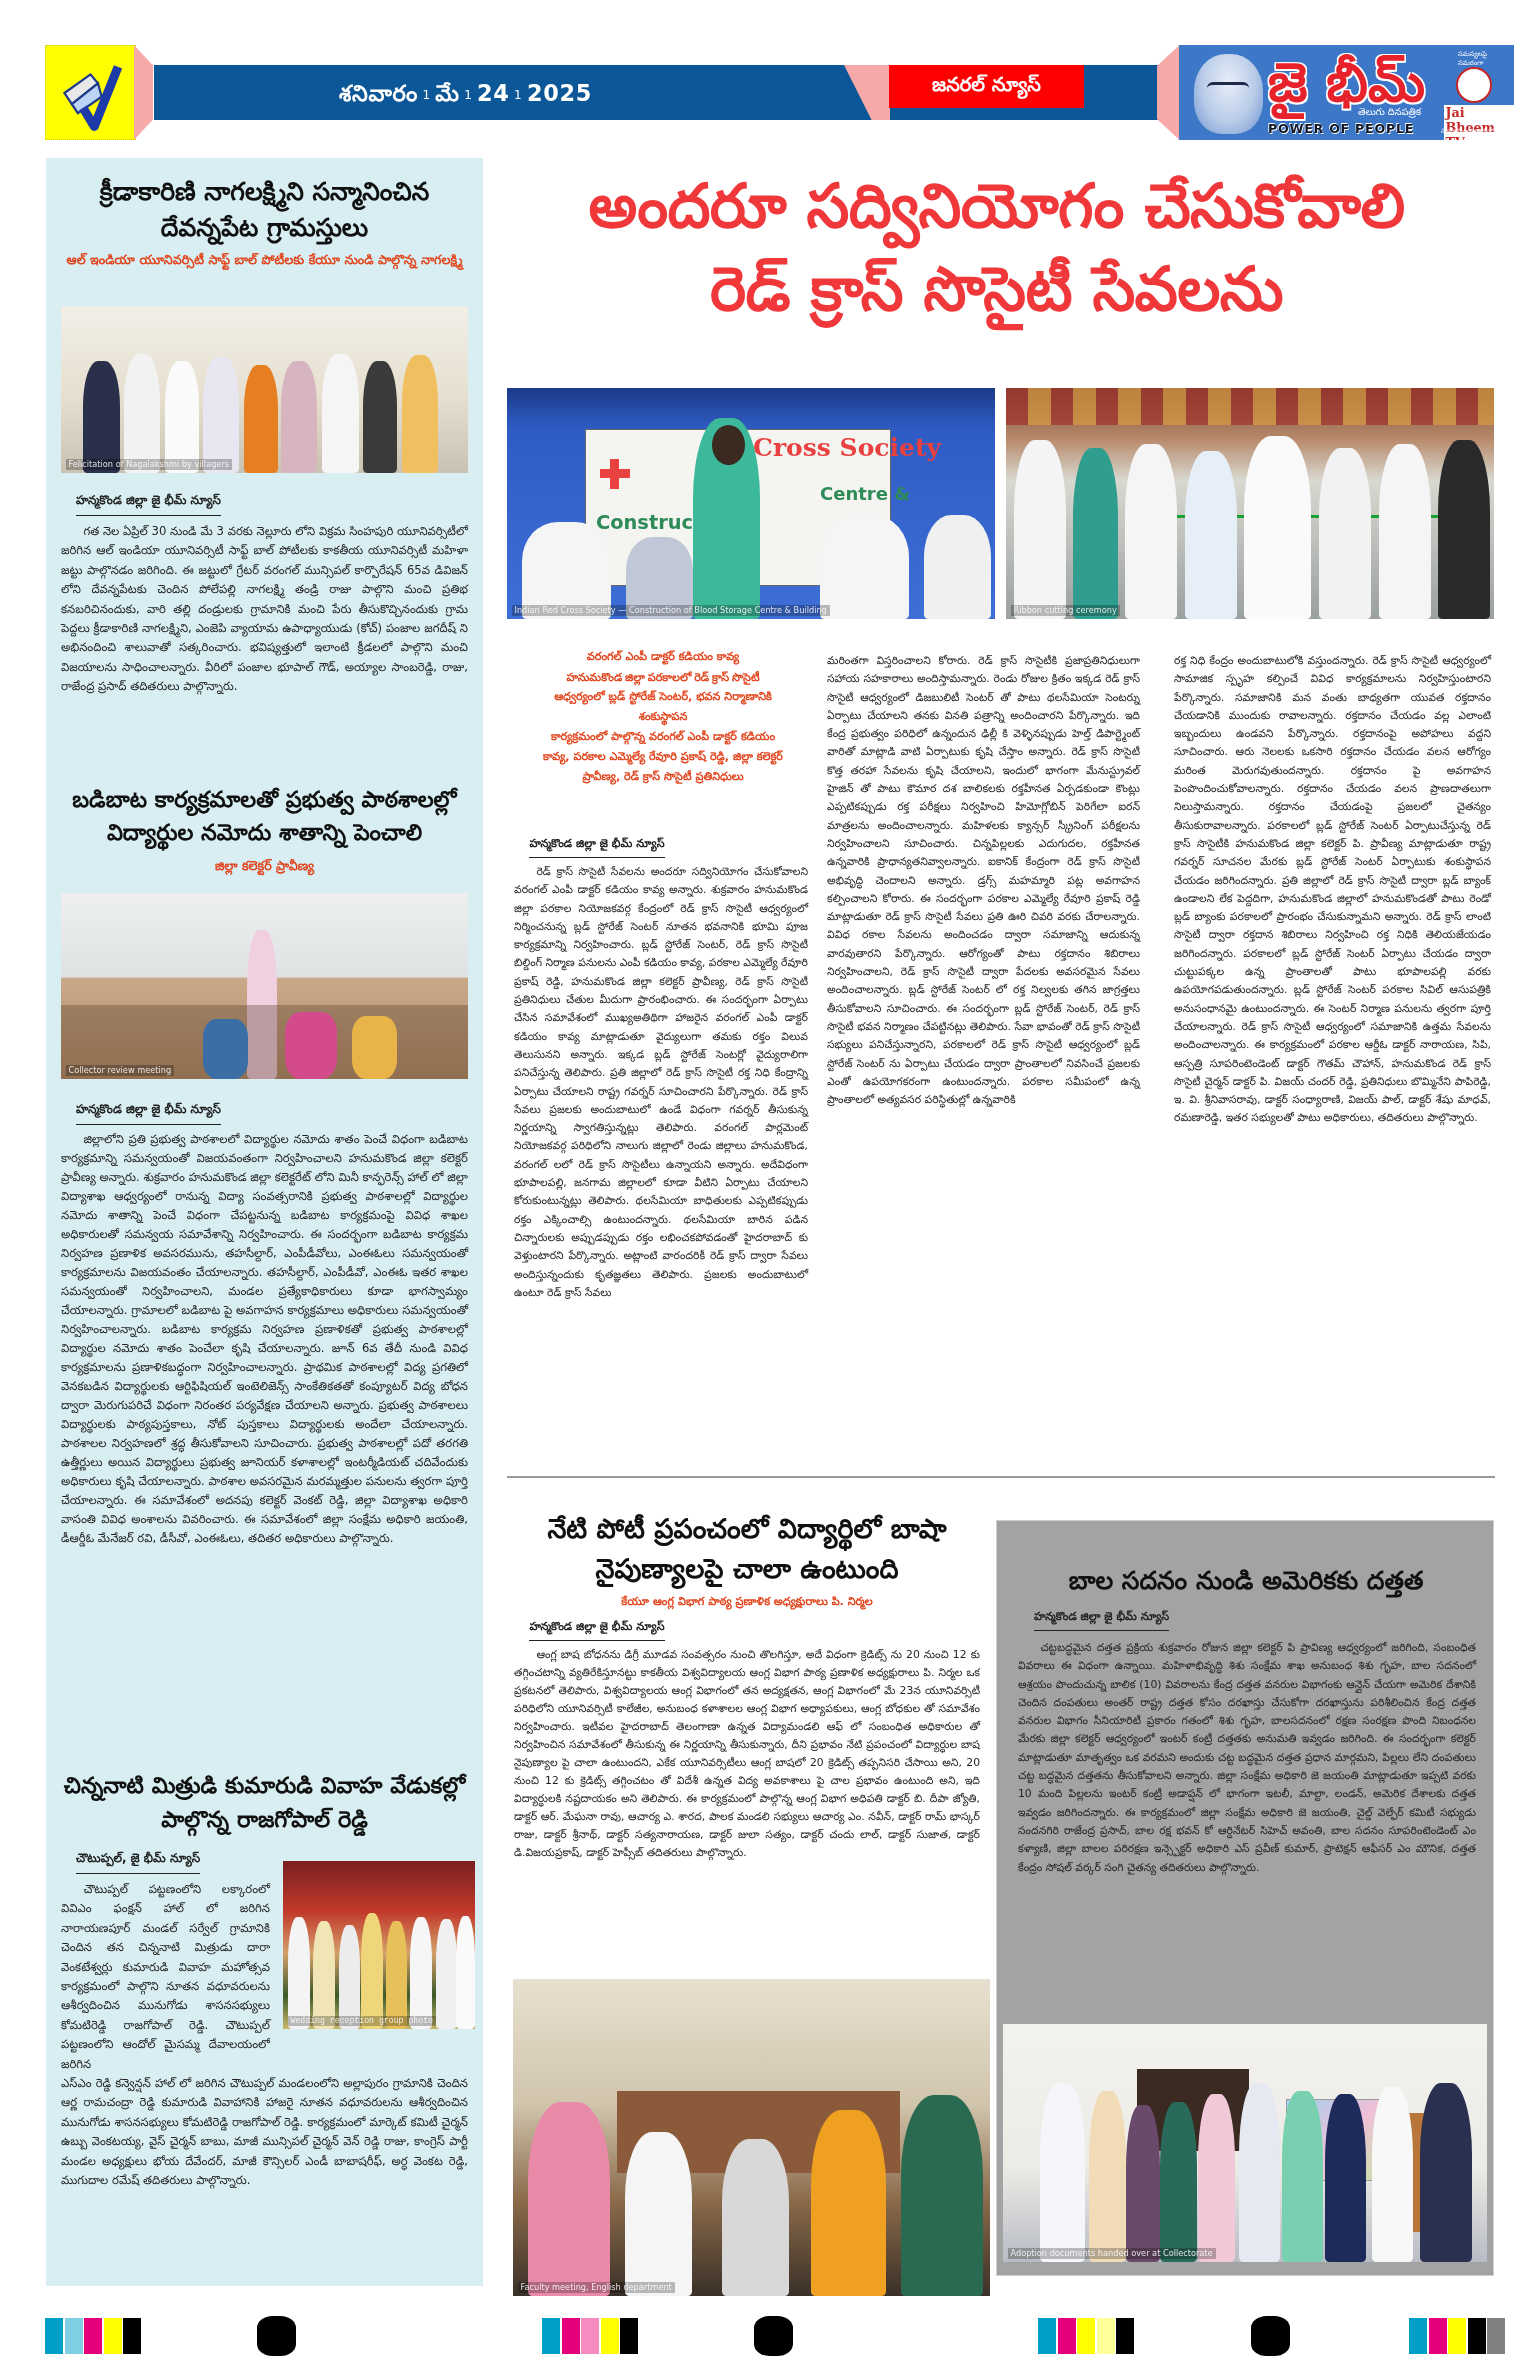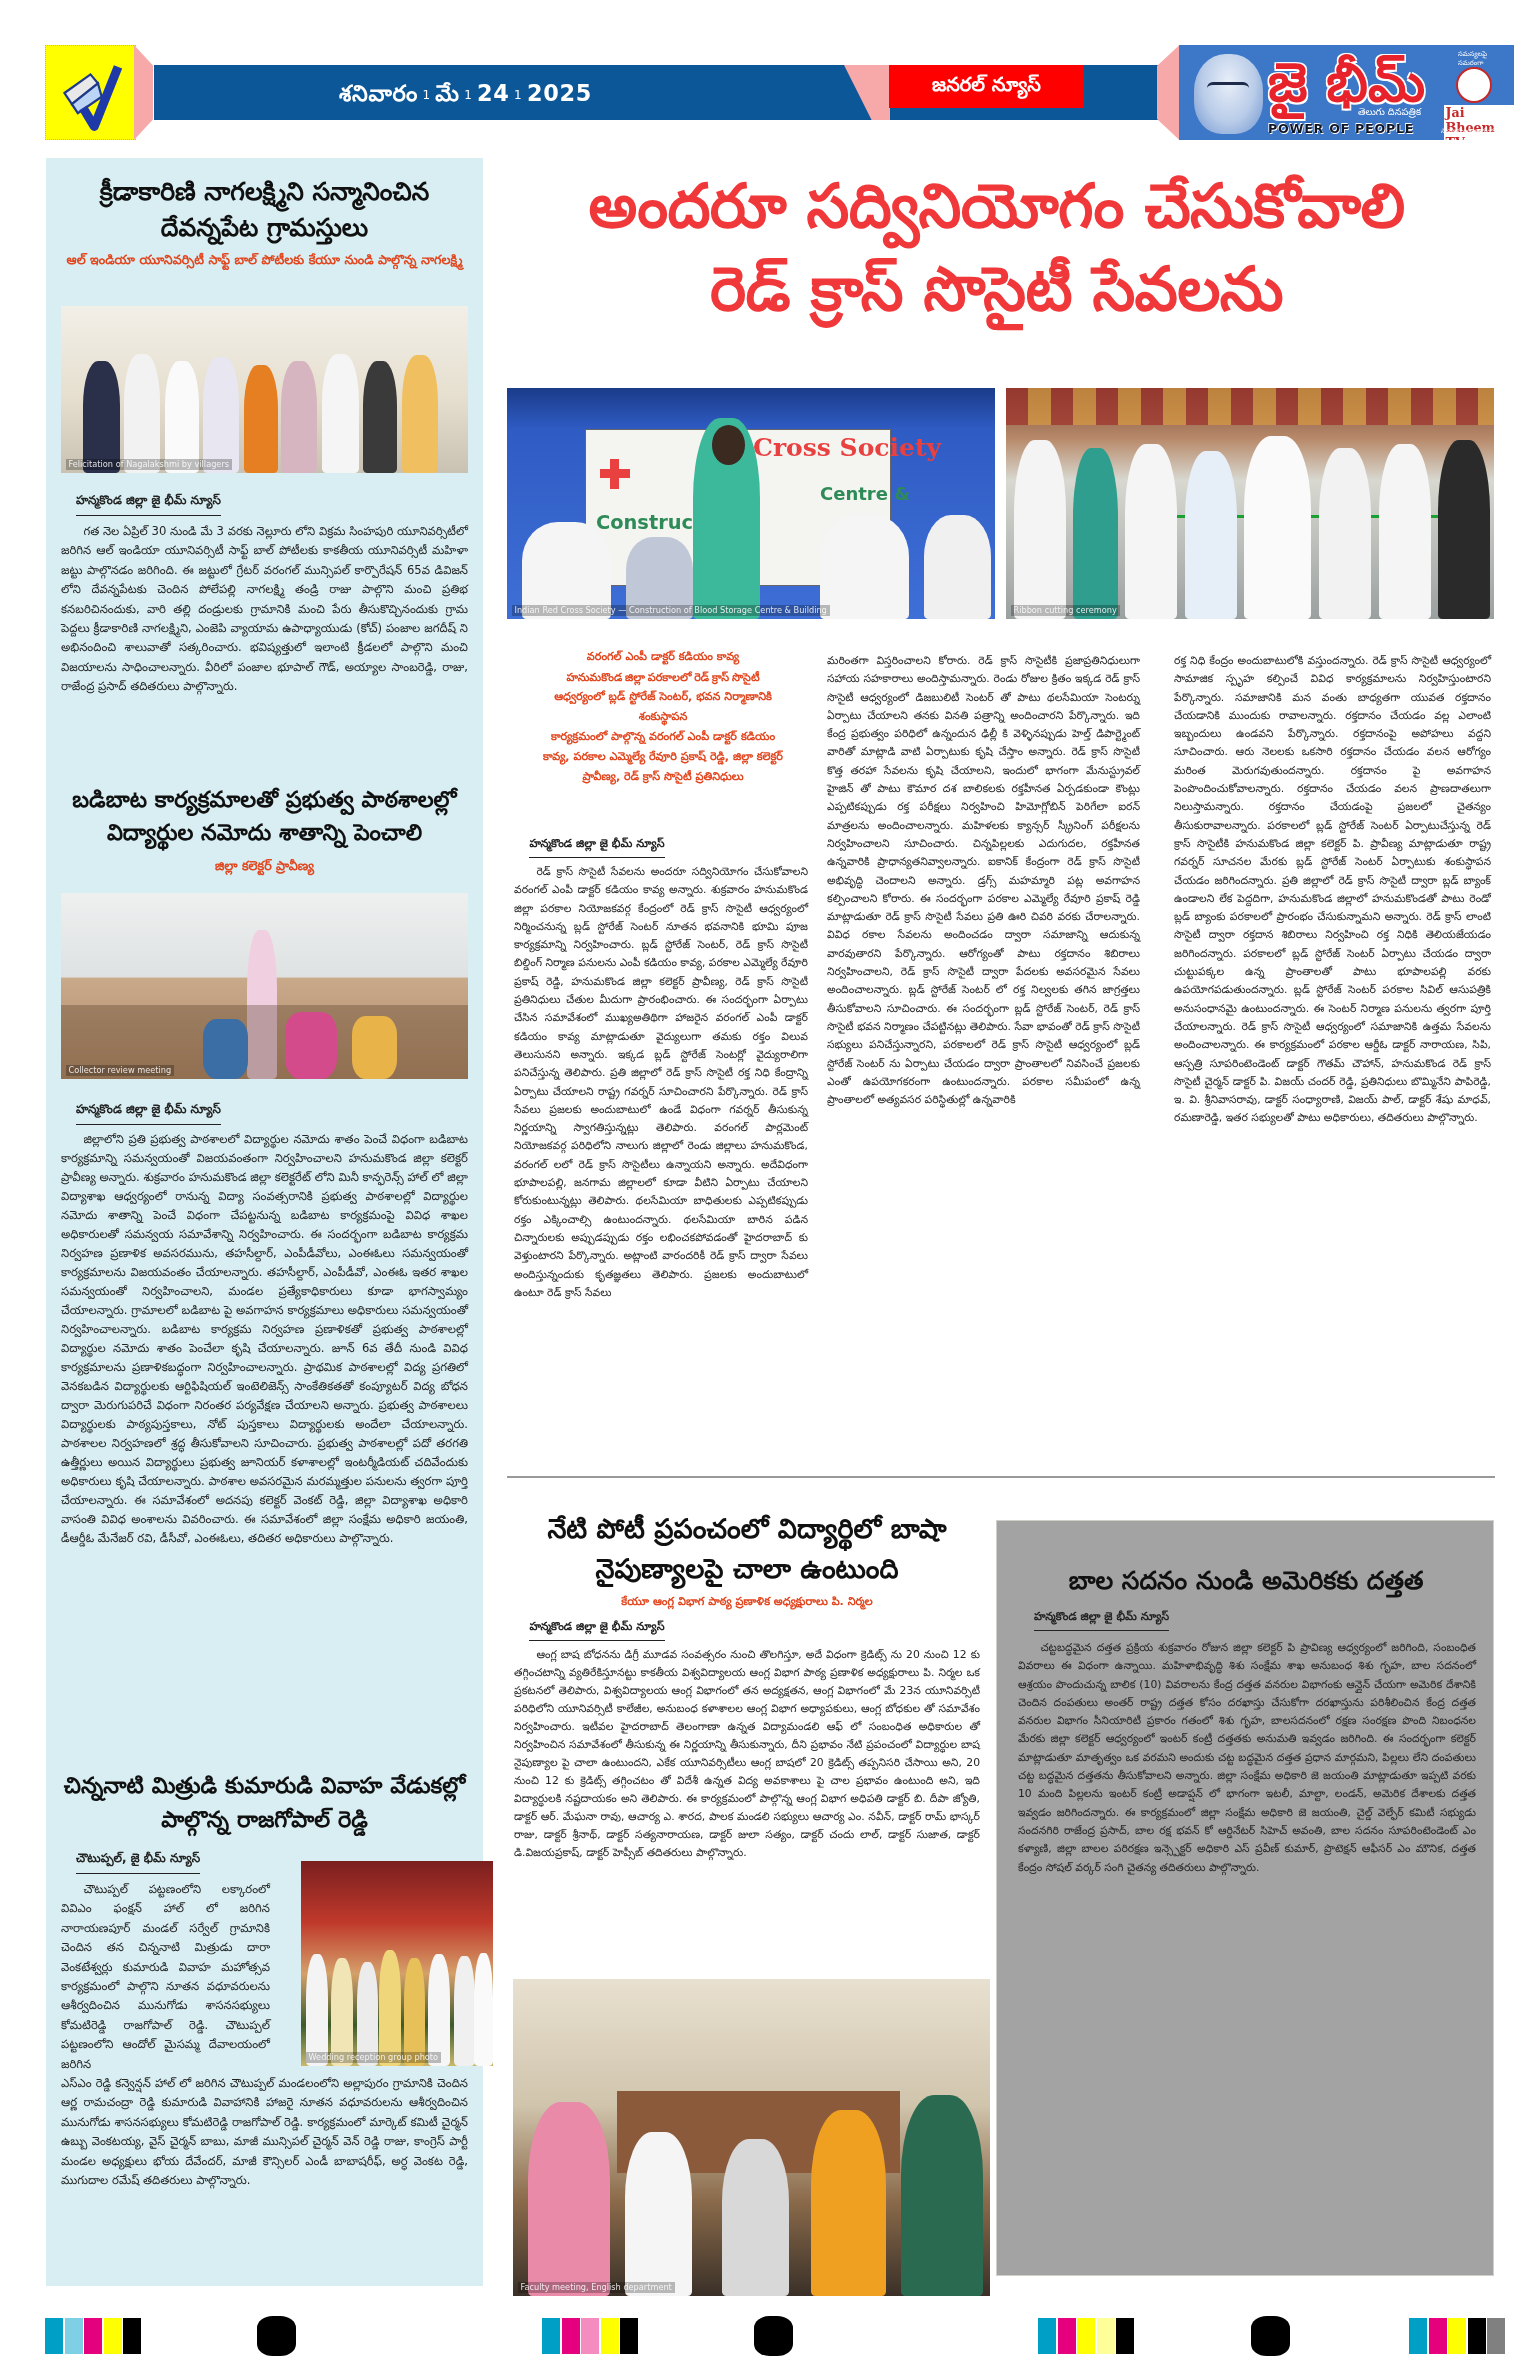--- a/index.html
+++ b/index.html
@@ -130,21 +130,21 @@
   </article>
 
   <article style="position:absolute;left:0;top:1610px;width:437px;">
     <h2 class="headline-black" style="position:absolute;left:7.5px;top:0;width:422px;font-size:22.4px;line-height:34px;">చిన్ననాటి మిత్రుడి కుమారుడి వివాహ వేడుకల్లో పాల్గొన్న రాజగోపాల్ రెడ్డి</h2>
     <div style="position:absolute;left:0;top:83px;width:209px;">
       <span class="byline">చౌటుప్పల్, జై భీమ్ న్యూస్</span>
     </div>
     <div class="body-text" style="position:absolute;left:15px;top:112px;width:209px;">
       <p>చౌటుప్పల్ పట్టణంలోని లక్కారంలో వివిఎం ఫంక్షన్ హాల్ లో జరిగిన నారాయణపూర్ మండల్ సర్వేల్ గ్రామానికి చెందిన తన చిన్ననాటి మిత్రుడు దారా వెంకటేశ్వర్లు కుమారుడి వివాహ మహోత్సవ కార్యక్రమంలో పాల్గొని నూతన వధూవరులను ఆశీర్వదించిన మునుగోడు శాసనసభ్యులు కోమటిరెడ్డి రాజగోపాల్ రెడ్డి. చౌటుప్పల్ పట్టణంలోని ఆందోల్ మైసమ్మ దేవాలయంలో జరిగిన</p>
     </div>
-    <div class="photo" style="left:255px;top:93px;width:192px;height:205px;background:linear-gradient(180deg,#7a1f1f 0%,#c0392b 30%,#d4a06a 55%,#3d5a2a 80%,#c9b86a 100%);">
+    <div class="photo" style="left:237px;top:93px;width:192px;height:168px;background:linear-gradient(180deg,#7a1f1f 0%,#c0392b 30%,#d4a06a 55%,#3d5a2a 80%,#c9b86a 100%);font-family:Liberation Mono, monospace;">
       <div class="ppl" style="left:4.5px;width:22.4px;height:112px;background:#f4f4f4;"></div>
       <div class="ppl" style="left:30px;width:22.4px;height:108px;background:#f1e4b5;"></div>
       <div class="ppl" style="left:56px;width:21px;height:104px;background:#ececec;"></div>
       <div class="ppl" style="left:78px;width:22.4px;height:116px;background:#f0d67a;"></div>
       <div class="ppl" style="left:103px;width:21px;height:108px;background:#e8c05a;"></div>
       <div class="ppl" style="left:127px;width:22.4px;height:112px;background:#f6f6f6;"></div>
       <div class="ppl" style="left:153px;width:21px;height:110px;background:#f0f0f0;"></div>
       <div class="ppl" style="left:173px;width:19.4px;height:113px;background:#fafafa;"></div>
       <span class="photo-cap">Wedding reception group photo</span>
     </div>
@@ -237,20 +237,36 @@
 </article>
 
 <article class="box-right">
   <h2 class="headline-black" style="position:absolute;left:15px;top:45px;width:468px;font-size:25px;">బాల సదనం నుండి అమెరికకు దత్తత</h2>
   <div style="position:absolute;left:0;top:88px;width:298px;">
     <span class="byline" style="margin-left:37px;font-size:11.2px;">హన్మకొండ జిల్లా జై భీమ్ న్యూస్</span>
   </div>
   <div class="body-text" style="position:absolute;left:21px;top:118px;width:458px;font-size:10.8px;line-height:18.3px;">
     <p>చట్టబద్ధమైన దత్తత ప్రక్రియ శుక్రవారం రోజున జిల్లా కలెక్టర్ పి ప్రావిణ్య ఆధ్వర్యంలో జరిగింది, సంబంధిత వివరాలు ఈ విధంగా ఉన్నాయి. మహిళాభివృద్ధి శిశు సంక్షేమ శాఖ అనుబంధ శిశు గృహ, బాల సదనంలో ఆశ్రయం పొందుచున్న బాలిక (10) వివరాలను కేంద్ర దత్తత వనరుల విభాగంకు ఆన్లైన్ చేయగా అమెరిక దేశానికి చెందిన దంపతులు అంతర్ రాష్ట్ర దత్తత కోసం దరఖాస్తు చేసుకోగా దరఖాస్తును పరిశీలించిన కేంద్ర దత్తత వనరుల విభాగం సీనియారిటీ ప్రకారం గతంలో శిశు గృహ, బాలసదనంలో రక్షణ సంరక్షణ పొంది నిబంధనల మేరకు జిల్లా కలెక్టర్ ఆధ్వర్యంలో ఇంటర్ కంట్రీ దత్తతకు అనుమతి ఇవ్వడం జరిగింది. ఈ సందర్భంగా కలెక్టర్ మాట్లాడుతూ మాతృత్వం ఒక వరమని అందుకు చట్ట బద్ధమైన దత్తత ప్రధాన మార్గమని, పిల్లలు లేని దంపతులు చట్ట బద్ధమైన దత్తతను తీసుకోవాలని అన్నారు. జిల్లా సంక్షేమ అధికారి జె జయంతి మాట్లాడుతూ ఇప్పటి వరకు 10 మంది పిల్లలను ఇంటర్ కంట్రీ అడాప్షన్ లో భాగంగా ఇటలీ, మాల్టా, లండన్, అమెరిక దేశాలకు దత్తత ఇవ్వడం జరిగిందన్నారు. ఈ కార్యక్రమంలో జిల్లా సంక్షేమ అధికారి జె జయంతి, చైల్డ్ వెల్ఫేర్ కమిటీ సభ్యుడు సందనగిరి రాజేంద్ర ప్రసాద్, బాల రక్ష భవన్ కో ఆర్డినేటర్ సిహెచ్ అవంతి, బాల సదనం సూపరింటెండెంట్ ఎం కళ్యాణి, జిల్లా బాలల పరిరక్షణ ఇన్స్పెక్టర్ అధికారి ఎస్ ప్రవీణ్ కుమార్, ప్రొటెక్షన్ ఆఫీసర్ ఎం మౌనిక, దత్తత కేంద్రం సోషల్ వర్కర్ సంగి చైతన్య తదితరులు పాల్గొన్నారు.</p>
   </div>
+  <div class="photo" style="left:6px;top:503px;width:484px;height:238px;background:linear-gradient(180deg,#f4f2ee 0%,#ecebe6 60%,#b8bcc4 100%);">
+    <div style="position:absolute;left:134px;top:45px;width:112px;height:82px;background:#3a2a22;"></div>
+    <div style="position:absolute;left:283px;top:75px;width:112px;height:82px;background:linear-gradient(135deg,#9ad0f0,#f0c0d8,#c0e8a0);border:0.7px solid #999;"></div>
+    <div style="position:absolute;left:399px;top:89px;width:45px;height:119px;background:#b8763a;"></div>
+    <div class="ppl" style="left:37px;width:45px;height:179px;background:#f4f6fa;"></div>
+    <div class="ppl" style="left:86px;width:37px;height:171px;background:#f2dcb8;"></div>
+    <div class="ppl" style="left:123px;width:34px;height:157px;background:#6a4a6a;"></div>
+    <div class="ppl" style="left:157px;width:37px;height:160px;background:#2a6a5a;"></div>
+    <div class="ppl" style="left:195px;width:37px;height:168px;background:#f0c8d8;"></div>
+    <div class="ppl" style="left:236px;width:41px;height:179px;background:#e6e8f2;"></div>
+    <div class="ppl" style="left:279px;width:41px;height:171px;background:#78d0b0;"></div>
+    <div class="ppl" style="left:322px;width:41px;height:168px;background:#1e2a5a;"></div>
+    <div class="ppl" style="left:369px;width:41px;height:175px;background:#f8f8f8;"></div>
+    <div class="ppl" style="left:417px;width:52px;height:179px;background:#2a3050;"></div>
+    <span class="photo-cap">Adoption documents handed over at Collectorate</span>
+  </div>
 </article>
 
 <div id="regmarks-container">
     <div class="regmarks" style="left: 45px;">
       <span style="background: rgb(0, 160, 198);"></span>
       <span style="background: rgb(127, 208, 228);"></span>
       <span style="background: rgb(229, 0, 126);"></span>
       <span style="background: rgb(255, 255, 0);"></span>
       <span style="background: rgb(0, 0, 0);"></span>
     </div>

